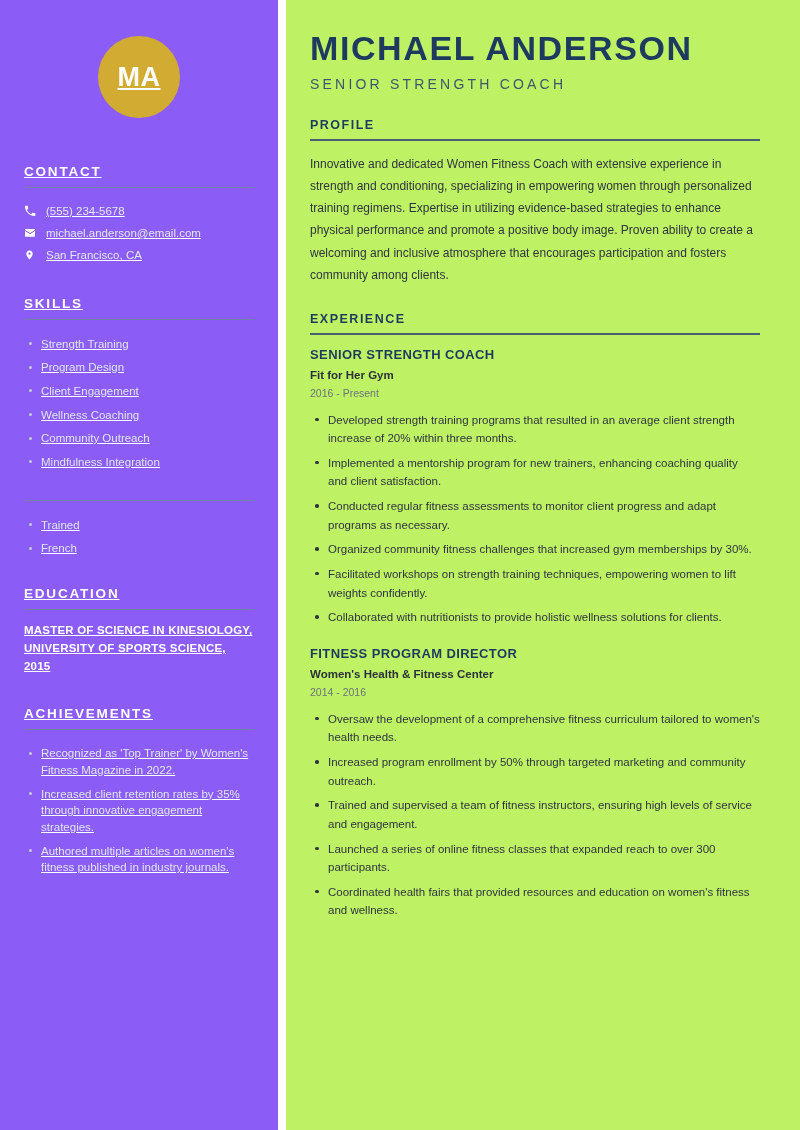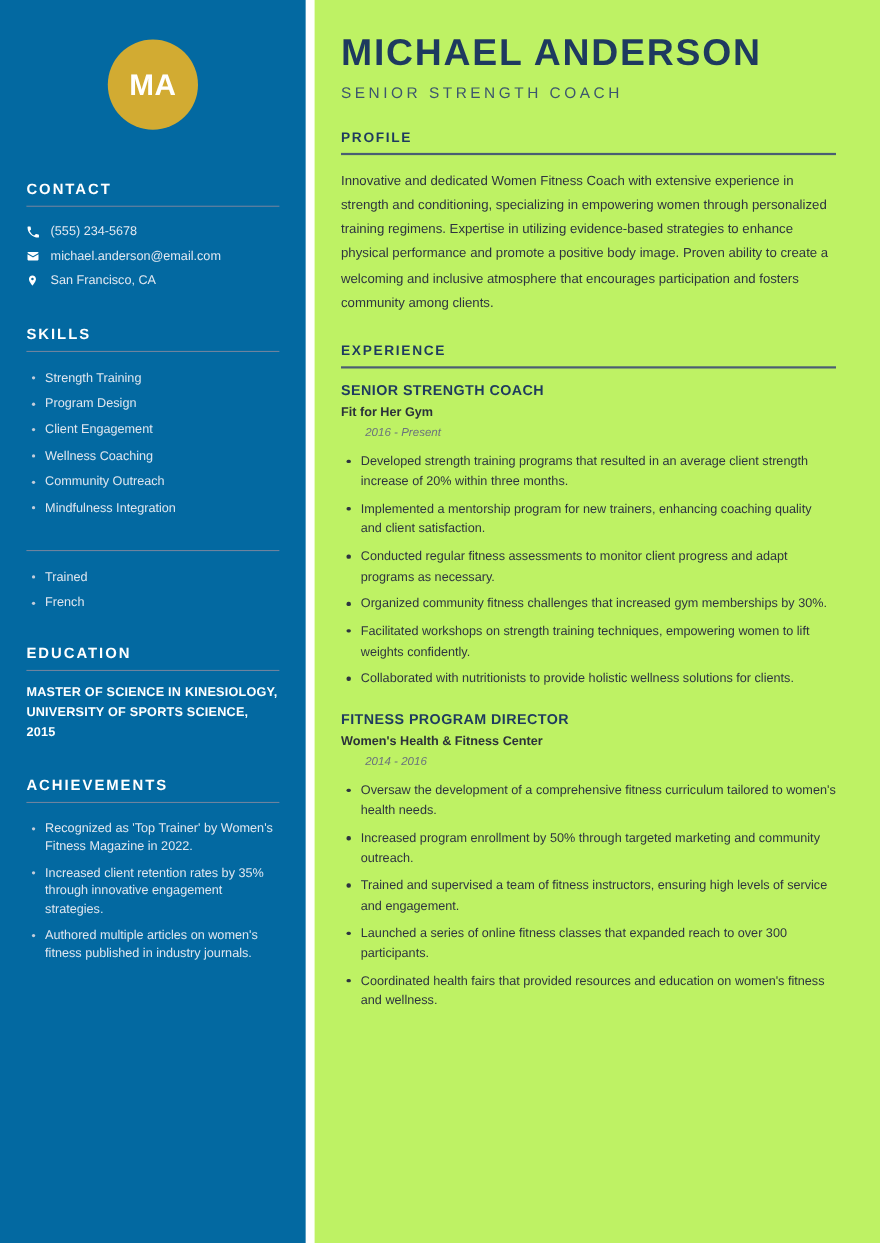--- a/index.html
+++ b/index.html
@@ -17,23 +17,24 @@
     height: 1130px;
     display: flex;
     background: #ffffff;
     overflow: hidden;
   }
 
   
   #sidebar {
     width: 278px;
     flex: 0 0 278px;
-    background: #0369a1;
+    background: #8b5cf6;
     color: #ffffff;
     padding: 0 0 4px 0;
+    text-decoration: underline;
   }
 
   .avatar-wrap {
     display: flex;
     justify-content: center;
     padding-top: 36px;
     padding-bottom: 46px;
   }
   .avatar {
     width: 82px;
@@ -167,24 +168,22 @@
     color: #1e3a5f;
   }
   .exp-company {
     font-size: 11.5px;
     font-weight: bold;
     color: #2b313a;
     margin-top: 7px;
   }
   .exp-dates {
     font-size: 10.5px;
-    font-style: italic;
     color: #6b737d;
     margin-top: 6px;
-    margin-left: 22px;
   }
 
   .exp-bullets {
     list-style: none;
     margin-top: 9px;
   }
   .exp-bullets li {
     position: relative;
     font-size: 11.5px;
     line-height: 1.62;

